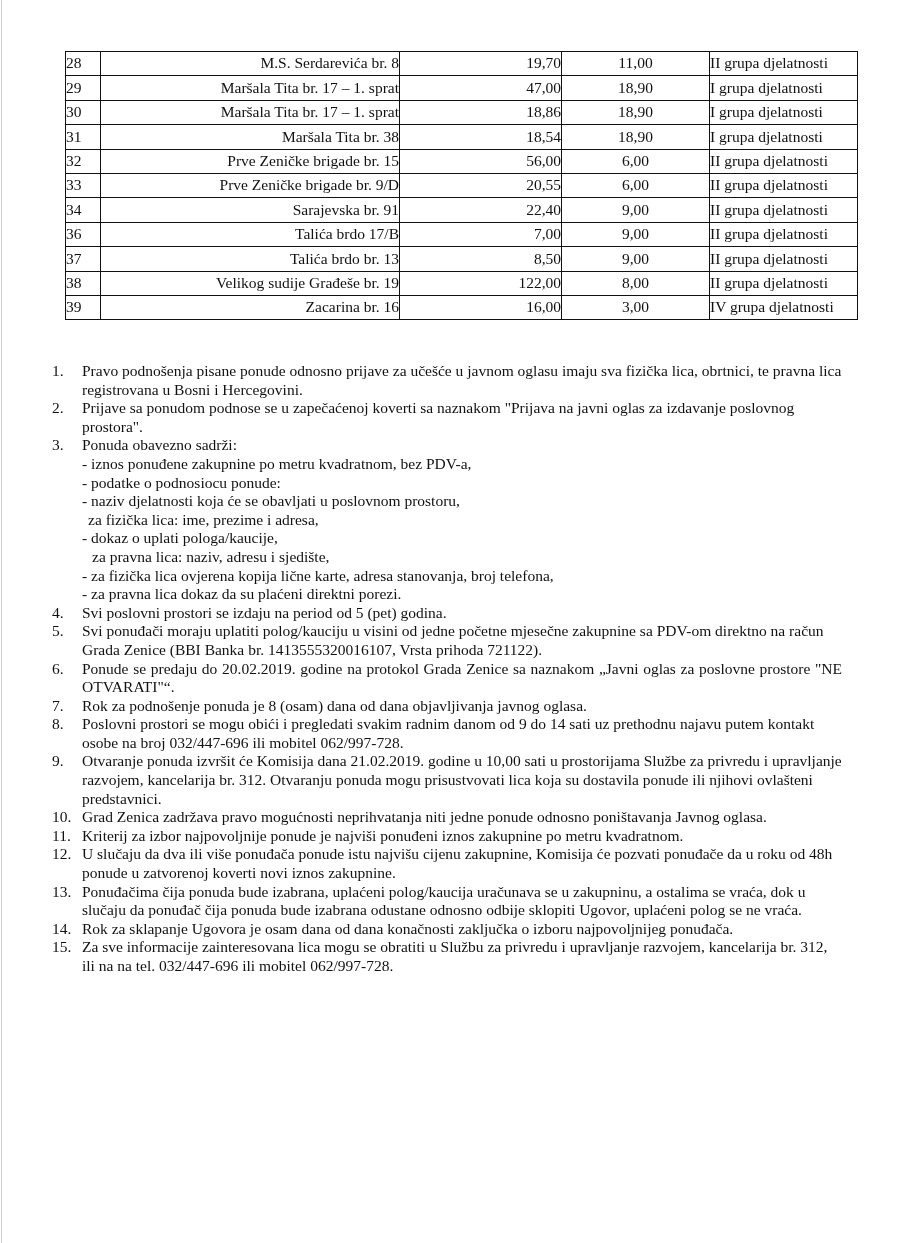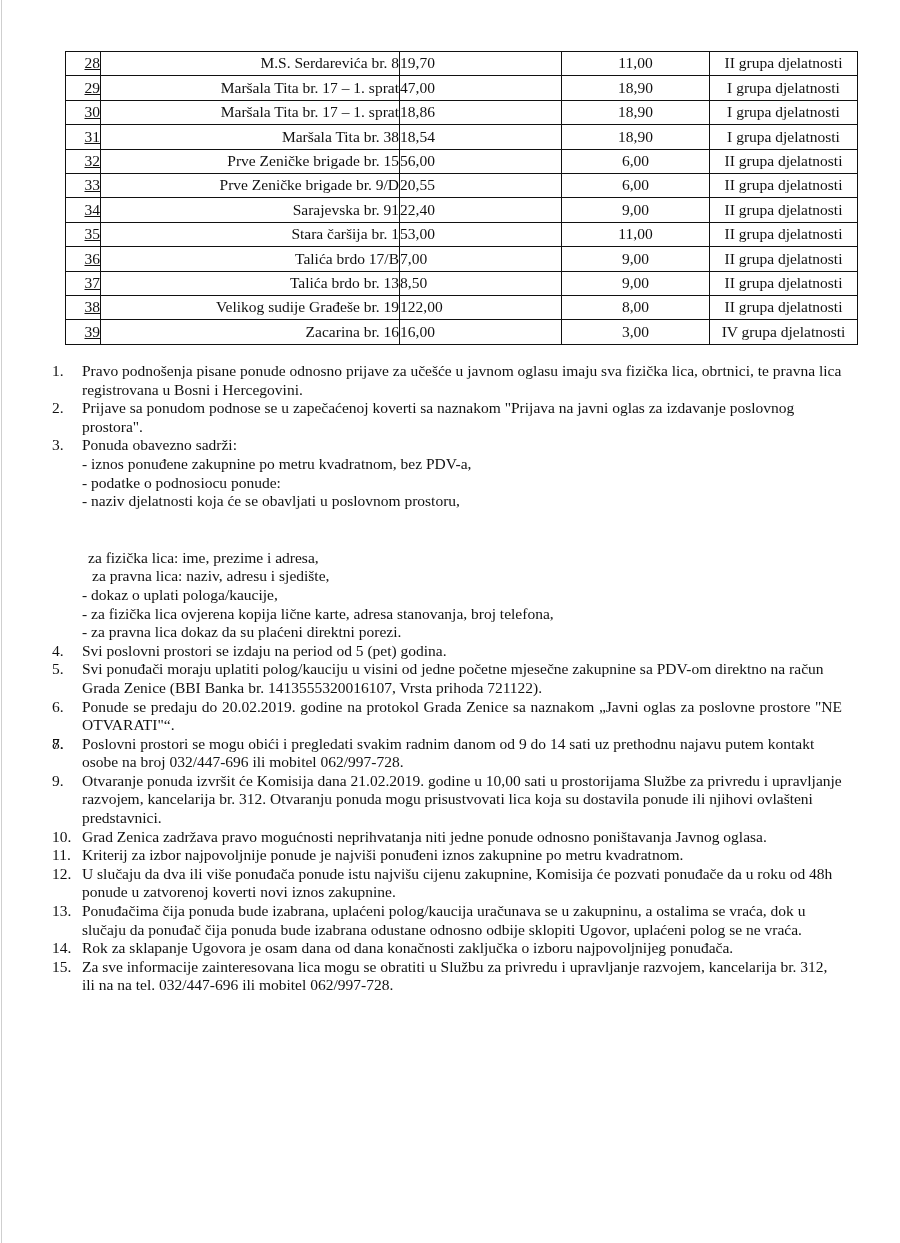--- a/index.html
+++ b/index.html
@@ -4,32 +4,32 @@
 <style>
   html, body { margin: 0; padding: 0; background: #ffffff; }
   body { width: 900px; height: 1243px; position: relative; overflow: hidden;
          font-family: "Liberation Serif", "DejaVu Serif", serif; color: #111; }
   .page-edge { position: absolute; left: 1px; top: 0; width: 1px; height: 1243px; background: #cfcfcf; }
   .page { position: absolute; left: 0; top: 0; width: 900px; height: 1243px; }
 
   table.rent { position: absolute; left: 65px; top: 51px; border-collapse: collapse;
                font-size: 15.5px; line-height: 1; }
   table.rent td { border: 1.3px solid #111; height: 22.4px; padding: 0 0 1px 0; vertical-align: middle; }
-  td.c-no { width: 34px; text-align: right; text-decoration: underline; }
+  td.c-no { width: 34px; text-align: left; }
   td.c-addr { width: 291px; text-align: right; padding-left: 7px !important; }
-  td.c-area { width: 161px; text-align: left; }
+  td.c-area { width: 161px; text-align: right; }
   td.c-price { width: 147px; text-align: center; }
-  td.c-group { width: 147px; text-align: center; }
+  td.c-group { width: 147px; }
 
   .terms { position: absolute; left: 52px; top: 362px; width: 790px; font-size: 15.5px; line-height: 18.6px; }
   .term { position: relative; padding-left: 30px; }
   .term .num { position: absolute; left: 0; top: 0; }
   .term.justify .txt { text-align: justify; text-align-last: left; display: block; }
   .sub { display: block; padding-left: 0; }
-  .sub.indent { padding-left: 6px; margin-top: 38px; }
+  .sub.indent { padding-left: 6px; }
   .sub.indent2 { padding-left: 10px; }
 </style>
 </head>
 <body>
 
 <div class="page">
   <div class="page-edge"></div>
 
   <table class="rent">
     <tbody>
@@ -76,27 +76,20 @@
         <td class="c-group">II grupa djelatnosti</td>
       </tr>
       <tr>
         <td class="c-no">34</td>
         <td class="c-addr">Sarajevska br. 91</td>
         <td class="c-area">22,40</td>
         <td class="c-price">9,00</td>
         <td class="c-group">II grupa djelatnosti</td>
       </tr>
       <tr>
-        <td class="c-no">35</td>
-        <td class="c-addr">Stara čaršija br. 1</td>
-        <td class="c-area">53,00</td>
-        <td class="c-price">11,00</td>
-        <td class="c-group">II grupa djelatnosti</td>
-      </tr>
-      <tr>
         <td class="c-no">36</td>
         <td class="c-addr">Talića brdo 17/B</td>
         <td class="c-area">7,00</td>
         <td class="c-price">9,00</td>
         <td class="c-group">II grupa djelatnosti</td>
       </tr>
       <tr>
         <td class="c-no">37</td>
         <td class="c-addr">Talića brdo br. 13</td>
         <td class="c-area">8,50</td>
@@ -129,39 +122,40 @@
       <span class="num">2.</span>
       <span class="txt">Prijave sa ponudom podnose se u zapečaćenoj koverti sa naznakom "Prijava na javni oglas za izdavanje poslovnog prostora".</span>
     </div>
     <div class="term">
       <span class="num">3.</span>
       <span class="txt">Ponuda obavezno sadrži:</span>
       <span class="sub">- iznos ponuđene zakupnine po metru kvadratnom, bez PDV-a,</span>
       <span class="sub">- podatke o podnosiocu ponude:</span>
       <span class="sub">- naziv djelatnosti koja će se obavljati u poslovnom prostoru,</span>
       <span class="sub indent">za fizička lica: ime, prezime i adresa,</span>
+      <span class="sub">- dokaz o uplati pologa/kaucije,</span>
       <span class="sub indent2">za pravna lica: naziv, adresu i sjedište,</span>
-      <span class="sub">- dokaz o uplati pologa/kaucije,</span>
       <span class="sub">- za fizička lica ovjerena kopija lične karte, adresa stanovanja, broj telefona,</span>
       <span class="sub">- za pravna lica dokaz da su plaćeni direktni porezi.</span>
     </div>
     <div class="term">
       <span class="num">4.</span>
       <span class="txt">Svi poslovni prostori se izdaju na period od 5 (pet) godina.</span>
     </div>
     <div class="term">
       <span class="num">5.</span>
       <span class="txt">Svi ponuđači moraju uplatiti polog/kauciju u visini od jedne  početne mjesečne zakupnine sa PDV-om direktno na račun Grada Zenice (BBI Banka br. 1413555320016107, Vrsta prihoda 721122).</span>
     </div>
     <div class="term justify">
       <span class="num">6.</span>
       <span class="txt">Ponude se predaju do 20.02.2019. godine na protokol Grada Zenice sa naznakom „Javni oglas za poslovne  prostore "NE OTVARATI"“.</span>
     </div>
     <div class="term">
       <span class="num">7.</span>
+      <span class="txt">Rok za podnošenje ponuda je 8 (osam) dana od dana objavljivanja javnog oglasa.</span>
     </div>
     <div class="term">
       <span class="num">8.</span>
       <span class="txt">Poslovni prostori  se mogu obići i pregledati svakim radnim danom od 9 do 14 sati uz prethodnu najavu putem kontakt osobe na broj 032/447-696 ili mobitel 062/997-728.</span>
     </div>
     <div class="term">
       <span class="num">9.</span>
       <span class="txt">Otvaranje ponuda izvršit će Komisija dana 21.02.2019. godine u 10,00 sati u  prostorijama Službe za privredu i upravljanje razvojem, kancelarija br. 312. Otvaranju ponuda mogu prisustvovati lica koja su dostavila ponude ili njihovi ovlašteni predstavnici.</span>
     </div>
     <div class="term">

